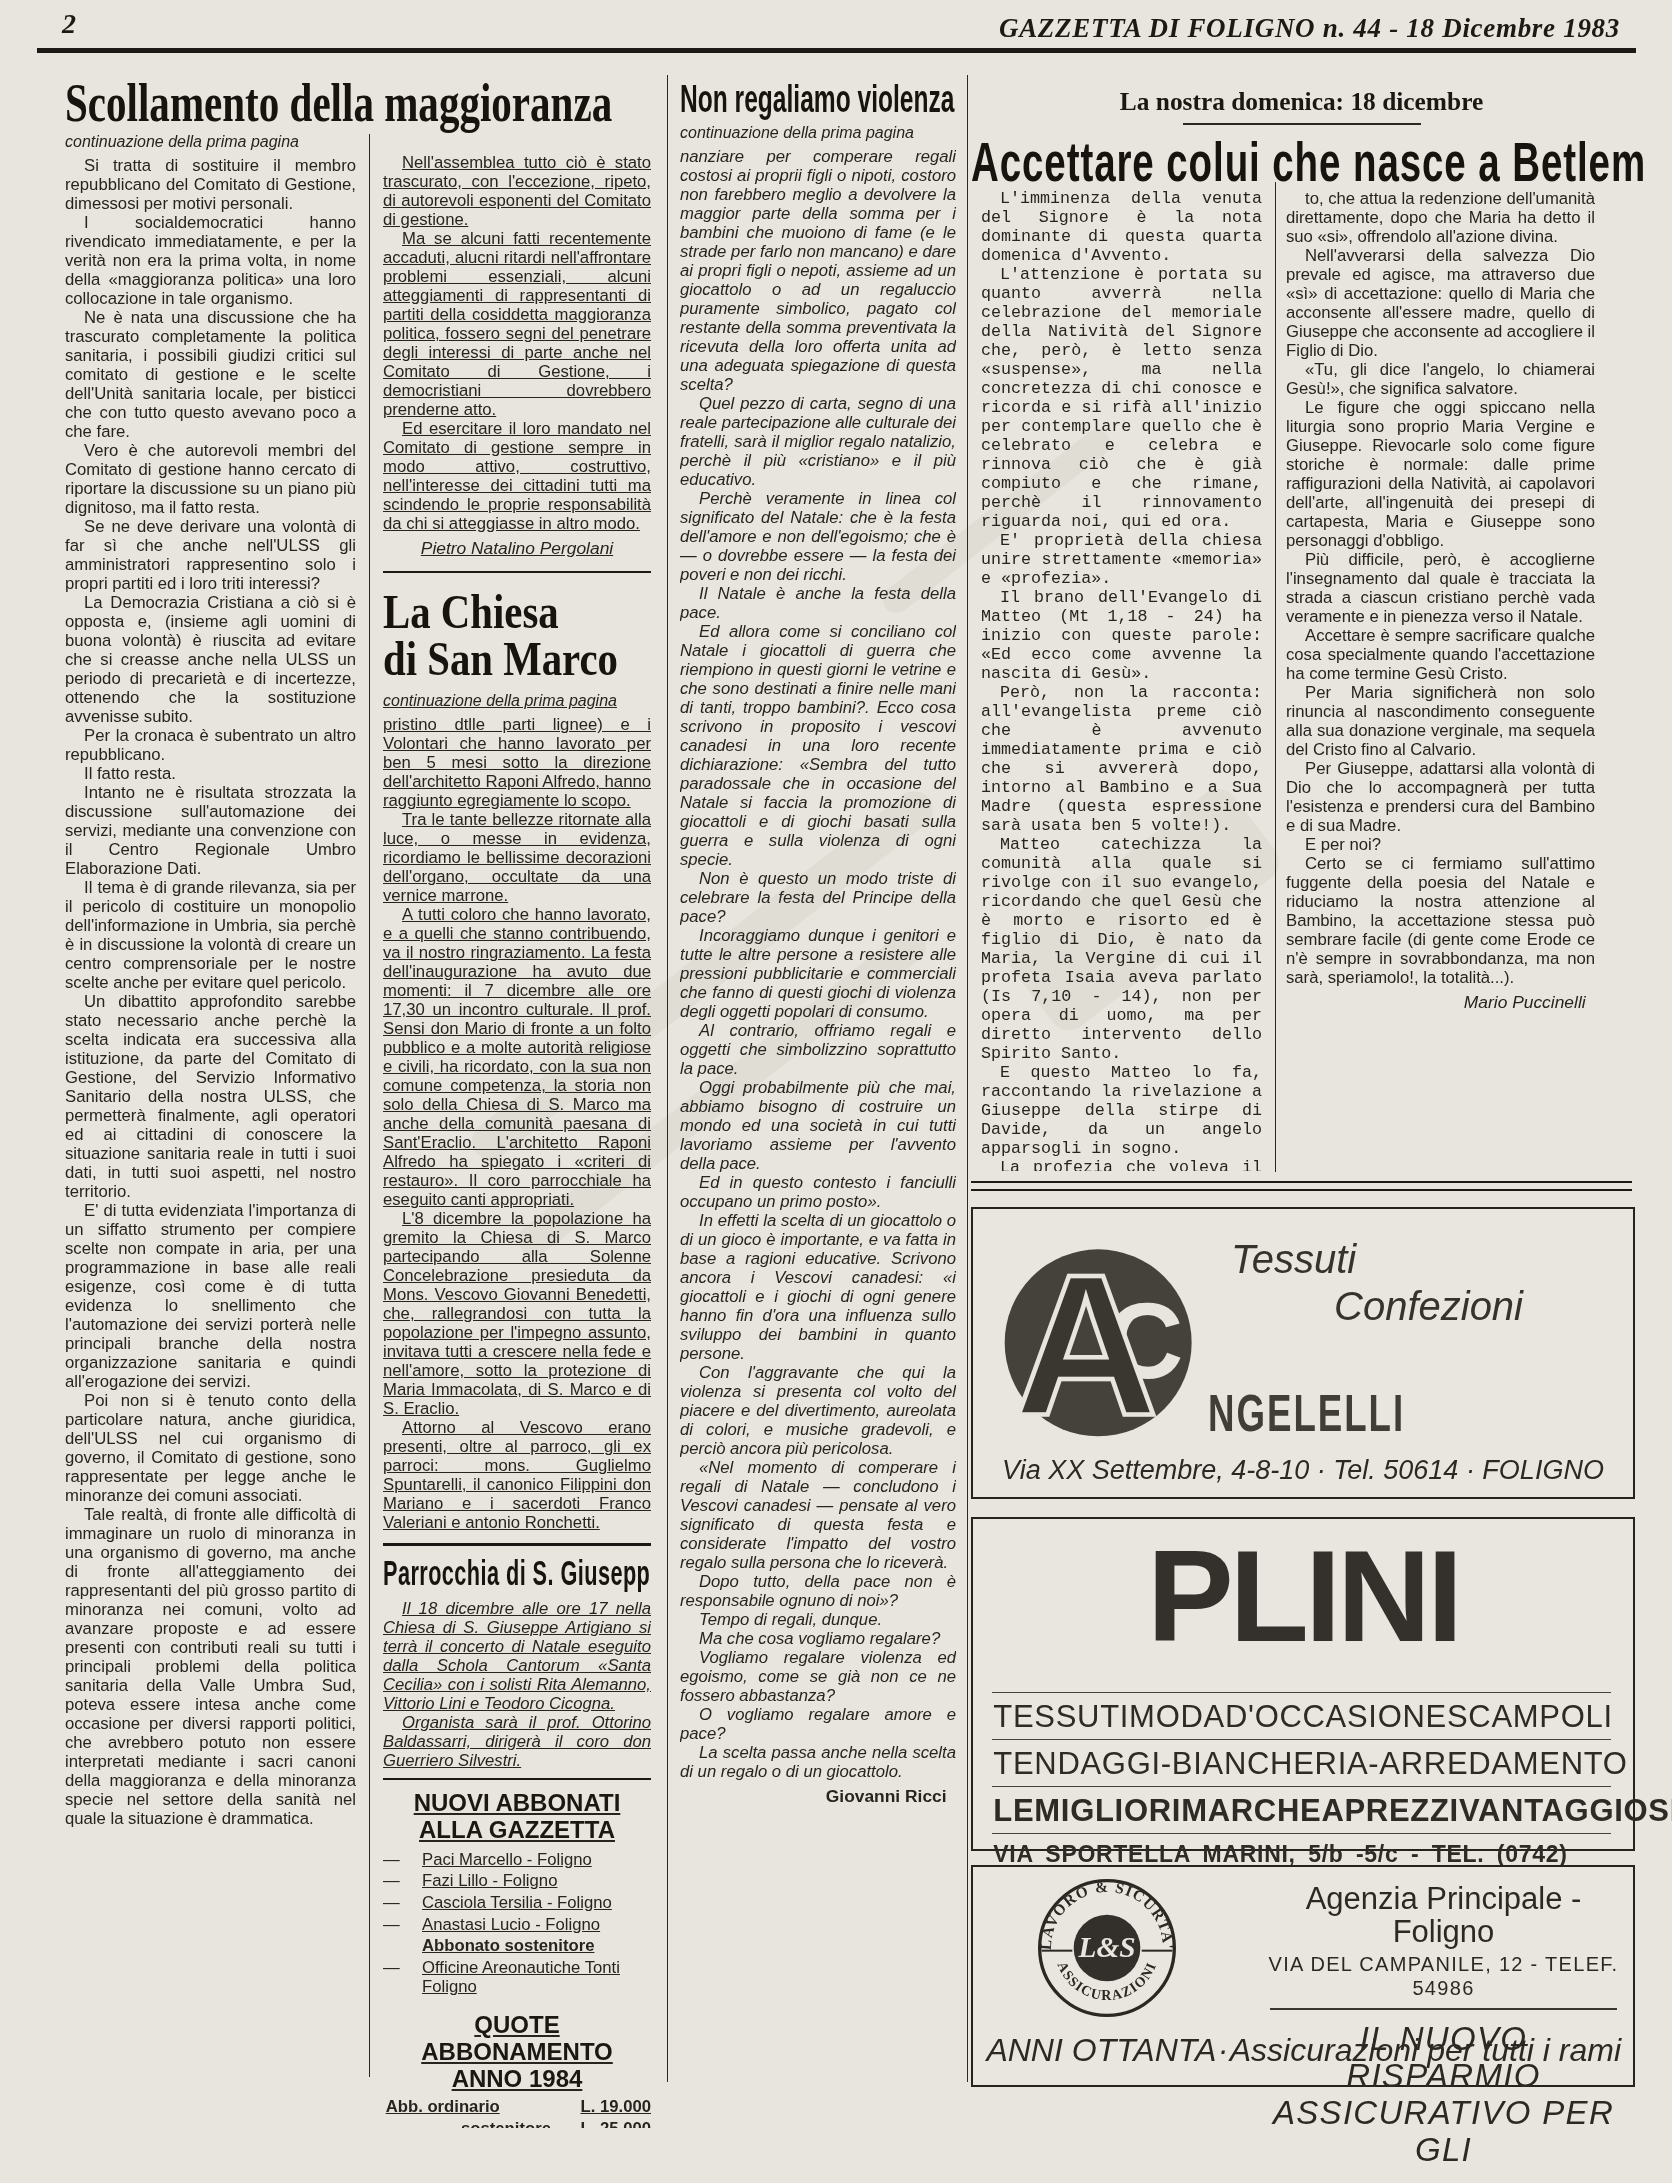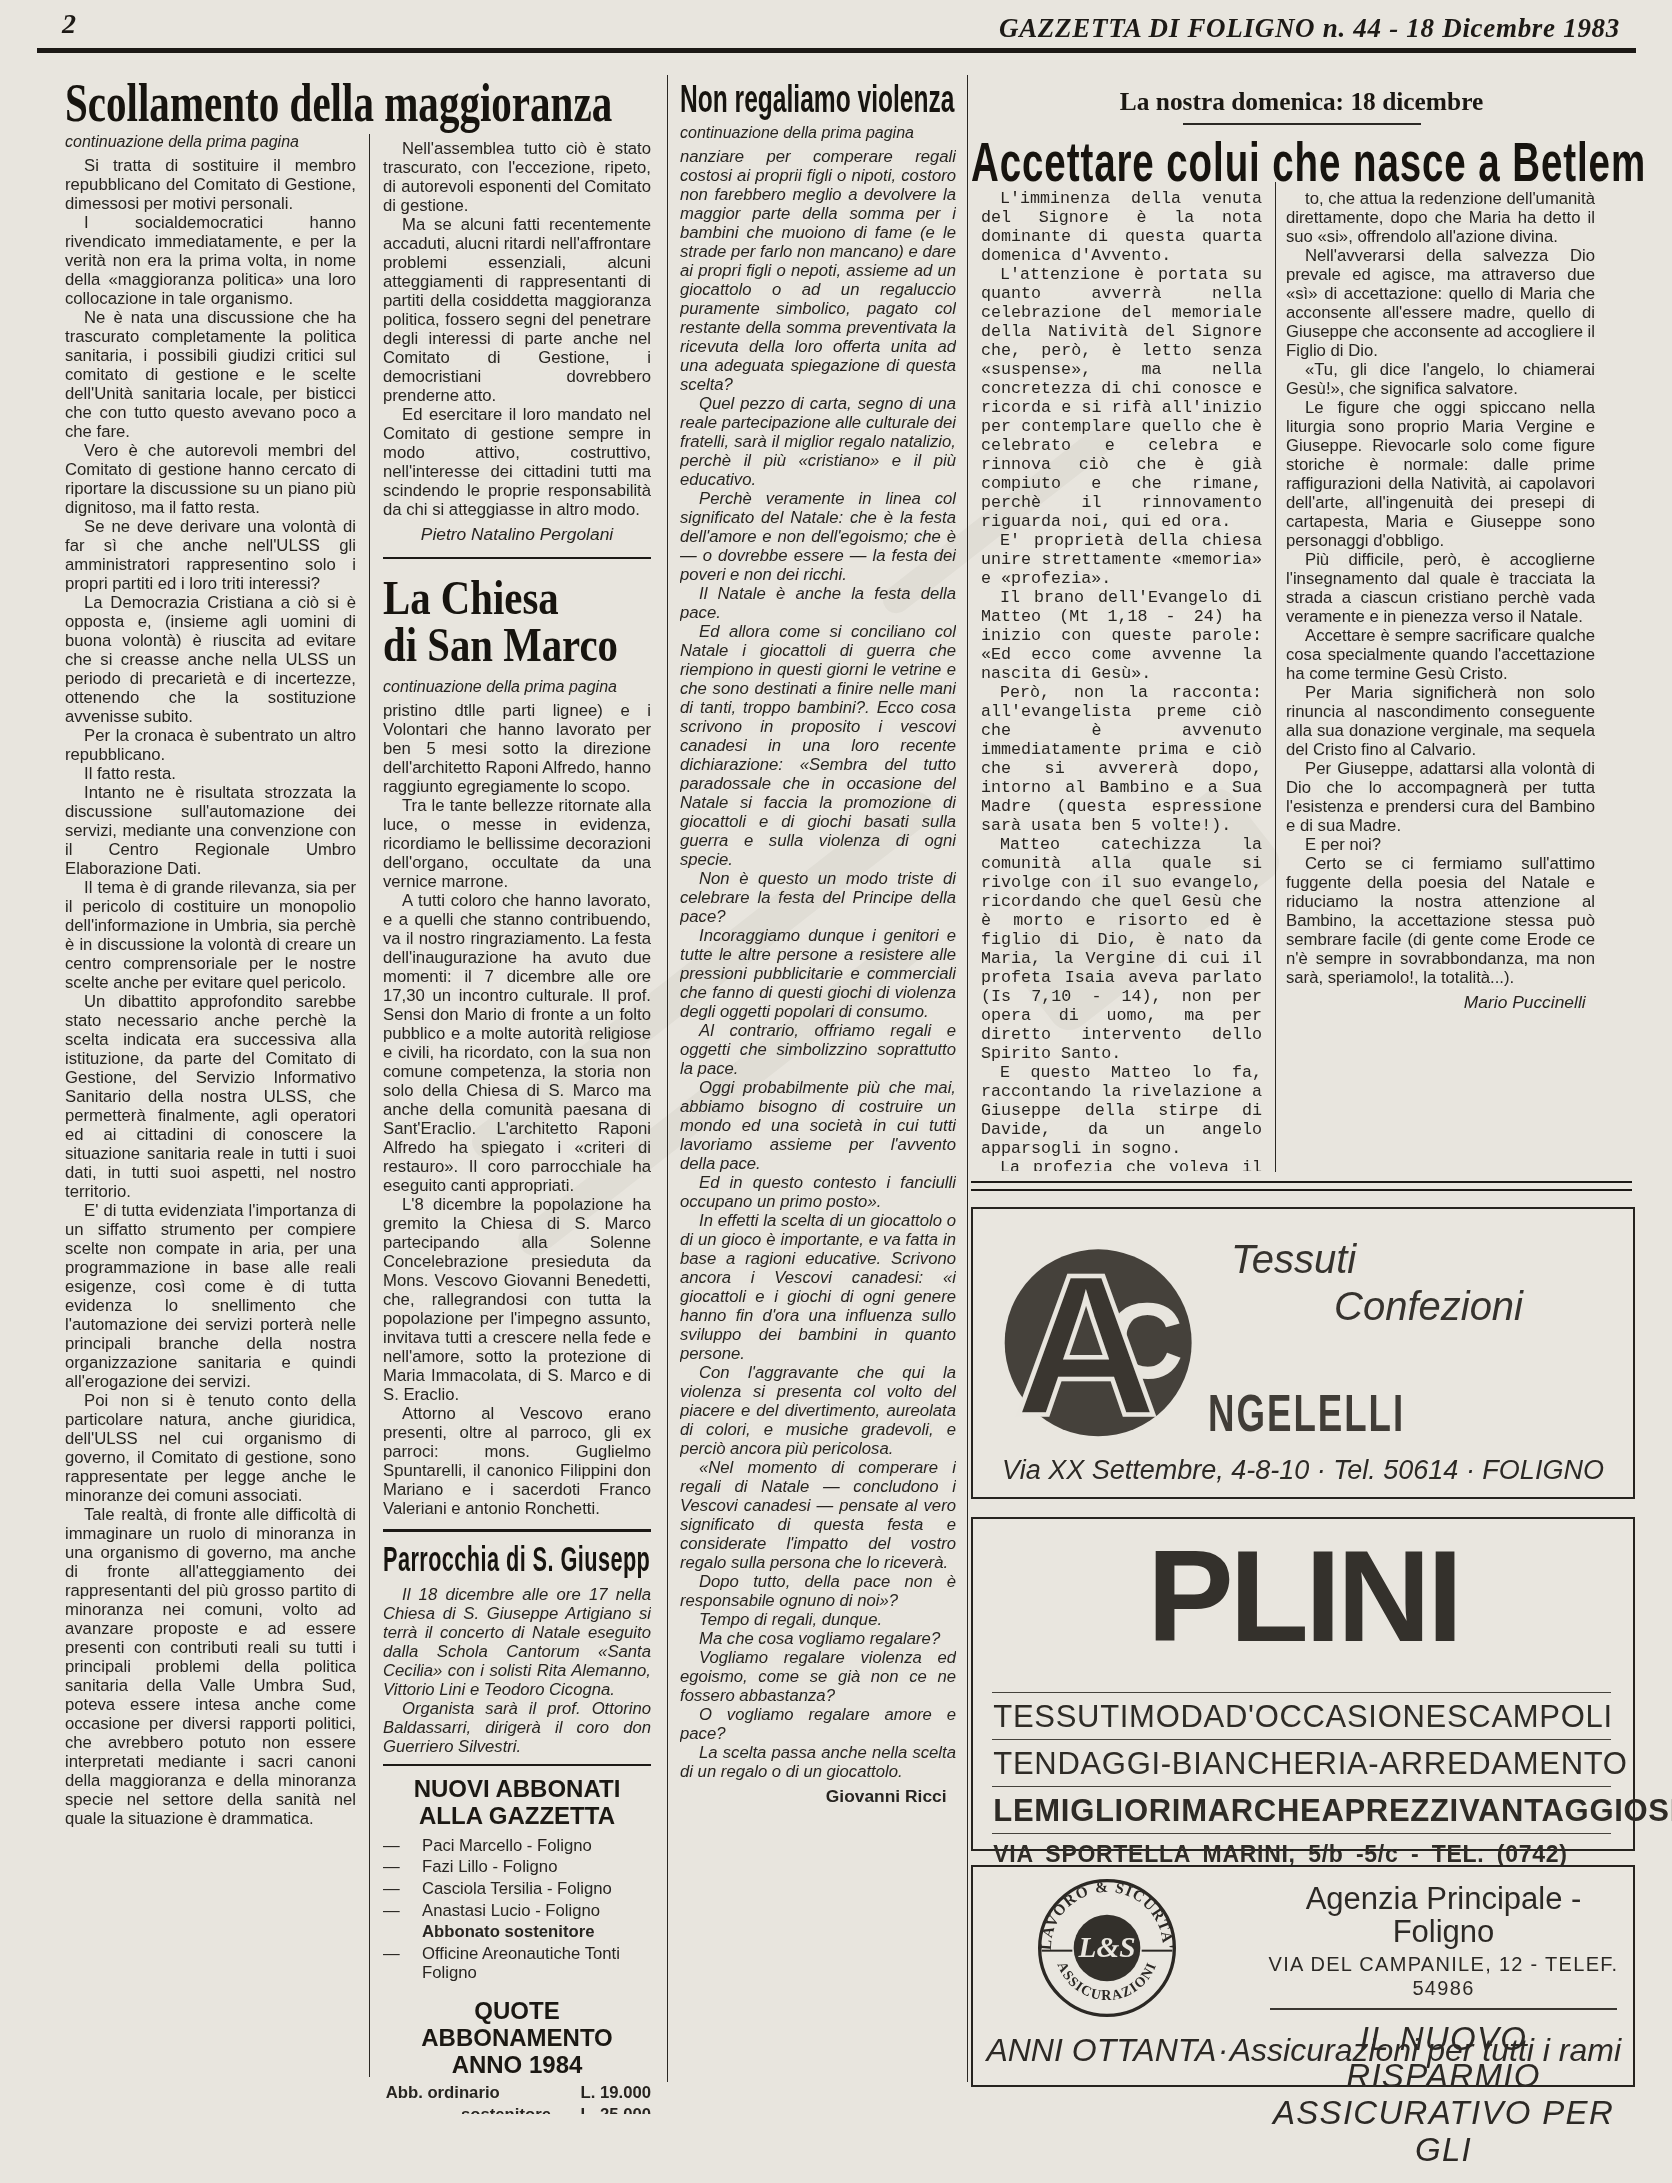--- a/index.html
+++ b/index.html
@@ -101,21 +101,21 @@
         <p>Il fatto resta.</p>
         <p>Intanto ne è risultata strozzata la discussione sull'automazione dei servizi, mediante una convenzione con il Centro Regionale Umbro Elaborazione Dati.</p>
         <p>Il tema è di grande rilevanza, sia per il pericolo di costituire un monopolio dell'informazione in Umbria, sia perchè è in discussione la volontà di creare un centro comprensoriale per le nostre scelte anche per evitare quel pericolo.</p>
         <p>Un dibattito approfondito sarebbe stato necessario anche perchè la scelta indicata era successiva alla istituzione, da parte del Comitato di Gestione, del Servizio Informativo Sanitario della nostra ULSS, che permetterà finalmente, agli operatori ed ai cittadini di conoscere la situazione sanitaria reale in tutti i suoi dati, in tutti suoi aspetti, nel nostro territorio.</p>
         <p>E' di tutta evidenziata l'importanza di un siffatto strumento per compiere scelte non compate in aria, per una programmazione in base alle reali esigenze, così come è di tutta evidenza lo snellimento che l'automazione dei servizi porterà nelle principali branche della nostra organizzazione sanitaria e quindi all'erogazione dei servizi.</p>
         <p>Poi non si è tenuto conto della particolare natura, anche giuridica, dell'ULSS nel cui organismo di governo, il Comitato di gestione, sono rappresentate per legge anche le minoranze dei comuni associati.</p>
         <p>Tale realtà, di fronte alle difficoltà di immaginare un ruolo di minoranza in una organismo di governo, ma anche di fronte all'atteggiamento dei rappresentanti del più grosso partito di minoranza nei comuni, volto ad avanzare proposte e ad essere presenti con contributi reali su tutti i principali problemi della politica sanitaria della Valle Umbra Sud, poteva essere intesa anche come occasione per diversi rapporti politici, che avrebbero potuto non essere interpretati mediante i sacri canoni della maggioranza e della minoranza specie nel settore della sanità nel quale la situazione è drammatica.</p>
       </div>
   </div>
 
-  <div class="col first-flush" style="left:383px;top:139px;width:268px;height:1975px;">
+  <div class="col first-flush" style="left:383px;top:153px;width:268px;height:1975px;text-decoration:underline;">
     <div>
         <p>Nell'assemblea tutto ciò è stato trascurato, con l'eccezione, ripeto, di autorevoli esponenti del Comitato di gestione.</p>
         <p>Ma se alcuni fatti recentemente accaduti, alucni ritardi nell'affrontare problemi essenziali, alcuni atteggiamenti di rappresentanti di partiti della cosiddetta maggioranza politica, fossero segni del penetrare degli interessi di parte anche nel Comitato di Gestione, i democristiani dovrebbero prenderne atto.</p>
         <p>Ed esercitare il loro mandato nel Comitato di gestione sempre in modo attivo, costruttivo, nell'interesse dei cittadini tutti ma scindendo le proprie responsabilità da chi si atteggiasse in altro modo.</p>
       </div>
     <div class="signature">Pietro Natalino Pergolani</div>
     <div class="hrule-in"></div>
 
     <div class="chiesa-title">
       <span>La Chiesa</span><br>

